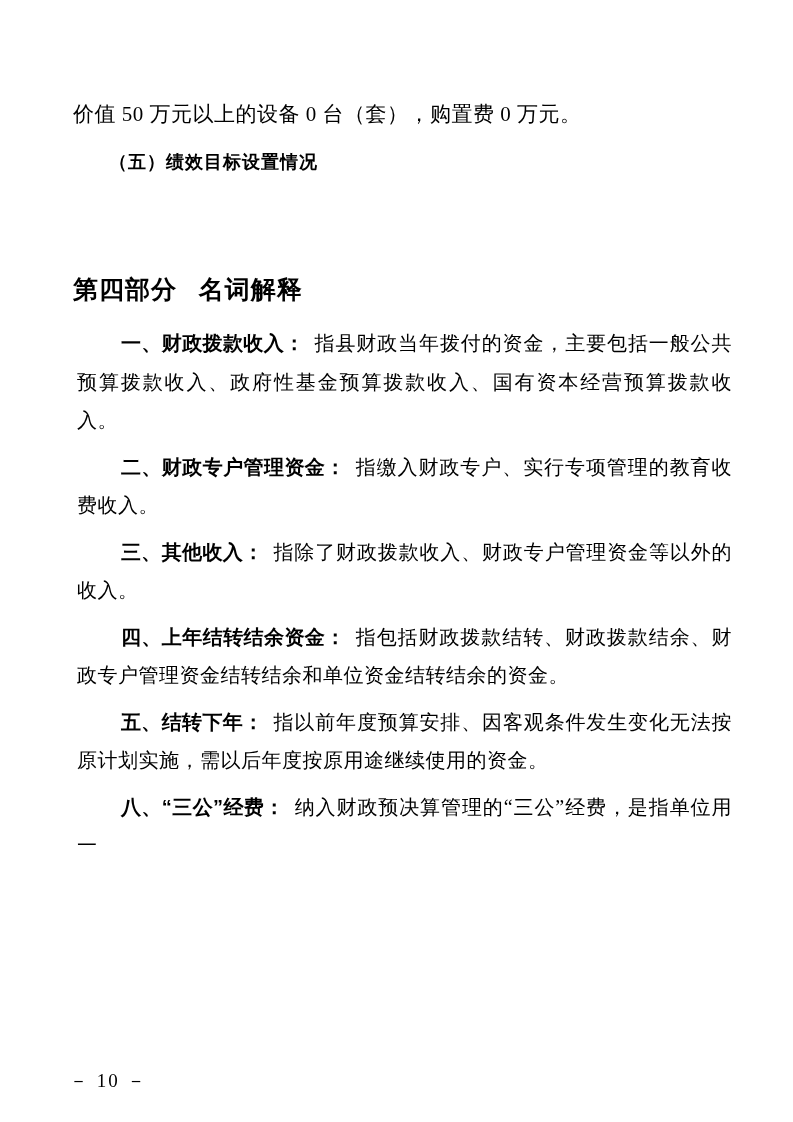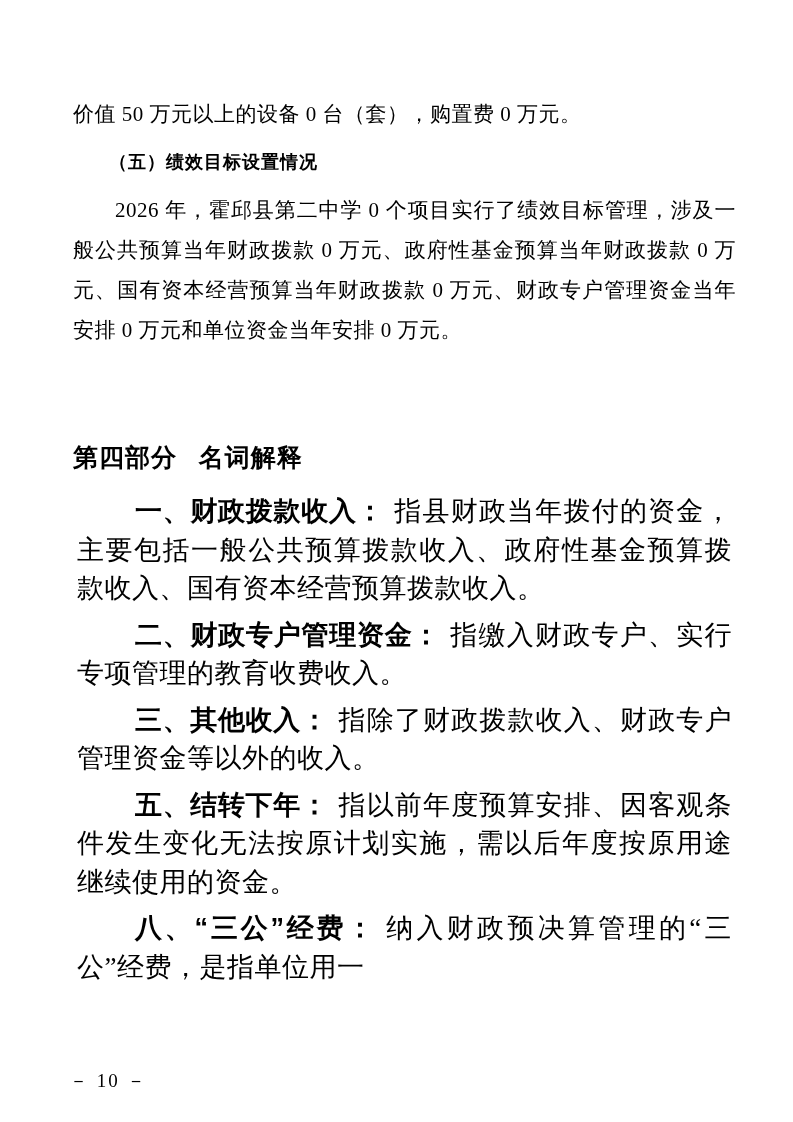--- a/index.html
+++ b/index.html
@@ -59,21 +59,21 @@
     word-spacing: 0.55em;
     letter-spacing: 1px;
   }
 
   .definitions {
     margin-top: 2px;
     list-style: none;
   }
 
   .definitions p {
-    font-size: 27px;
+    font-size: 20px;
     line-height: 38.5px;
     text-align: justify;
     text-indent: 2em;
     letter-spacing: 0.5px;
   }
 
   .term {
     font-family: "Liberation Sans", "DejaVu Sans", sans-serif;
     font-weight: bold;
     letter-spacing: 0;
@@ -92,32 +92,32 @@
 </head>
 <body>
 
 <div class="page">
   <div class="content">
 
     <p class="body-text continuation">价值 50 万元以上的设备 0 台（套），购置费 0 万元。</p>
 
     <h3 class="subsection-heading">（五）绩效目标设置情况</h3>
 
-    <p class="body-text indent">2026 年，霍邱县第二中学 0 个项目实行了绩效目标管理，涉及一般公共预算当年财政拨款 0 万元、政府性基金预算当年财政拨款 0 万元、国有资本经营预算当年财政拨款 0 万元、财政专户管理资金当年安排 0 万元和单位资金当年安排 0 万元。</p>
 
     <h2 class="part-heading">第四部分 名词解释</h2>
 
     <div class="definitions">
 
       <p><span class="term">一、财政拨款收入：</span><span>指县财政当年拨付的资金，主要包括一般公共预算拨款收入、政府性基金预算拨款收入、国有资本经营预算拨款收入。</span></p>
 
       <p><span class="term">二、财政专户管理资金：</span><span>指缴入财政专户、实行专项管理的教育收费收入。</span></p>
 
       <p><span class="term">三、其他收入：</span><span>指除了财政拨款收入、财政专户管理资金等以外的收入。</span></p>
 
+      <p><span class="term">四、上年结转结余资金：</span><span>指包括财政拨款结转、财政拨款结余、财政专户管理资金结转结余和单位资金结转结余的资金。</span></p>
 
       <p><span class="term">五、结转下年：</span><span>指以前年度预算安排、因客观条件发生变化无法按原计划实施，需以后年度按原用途继续使用的资金。</span></p>
 
 
 
       <p><span class="term">八、“三公”经费：</span><span>纳入财政预决算管理的“三公”经费，是指单位用一</span></p>
 
     </div>
   </div>
 

